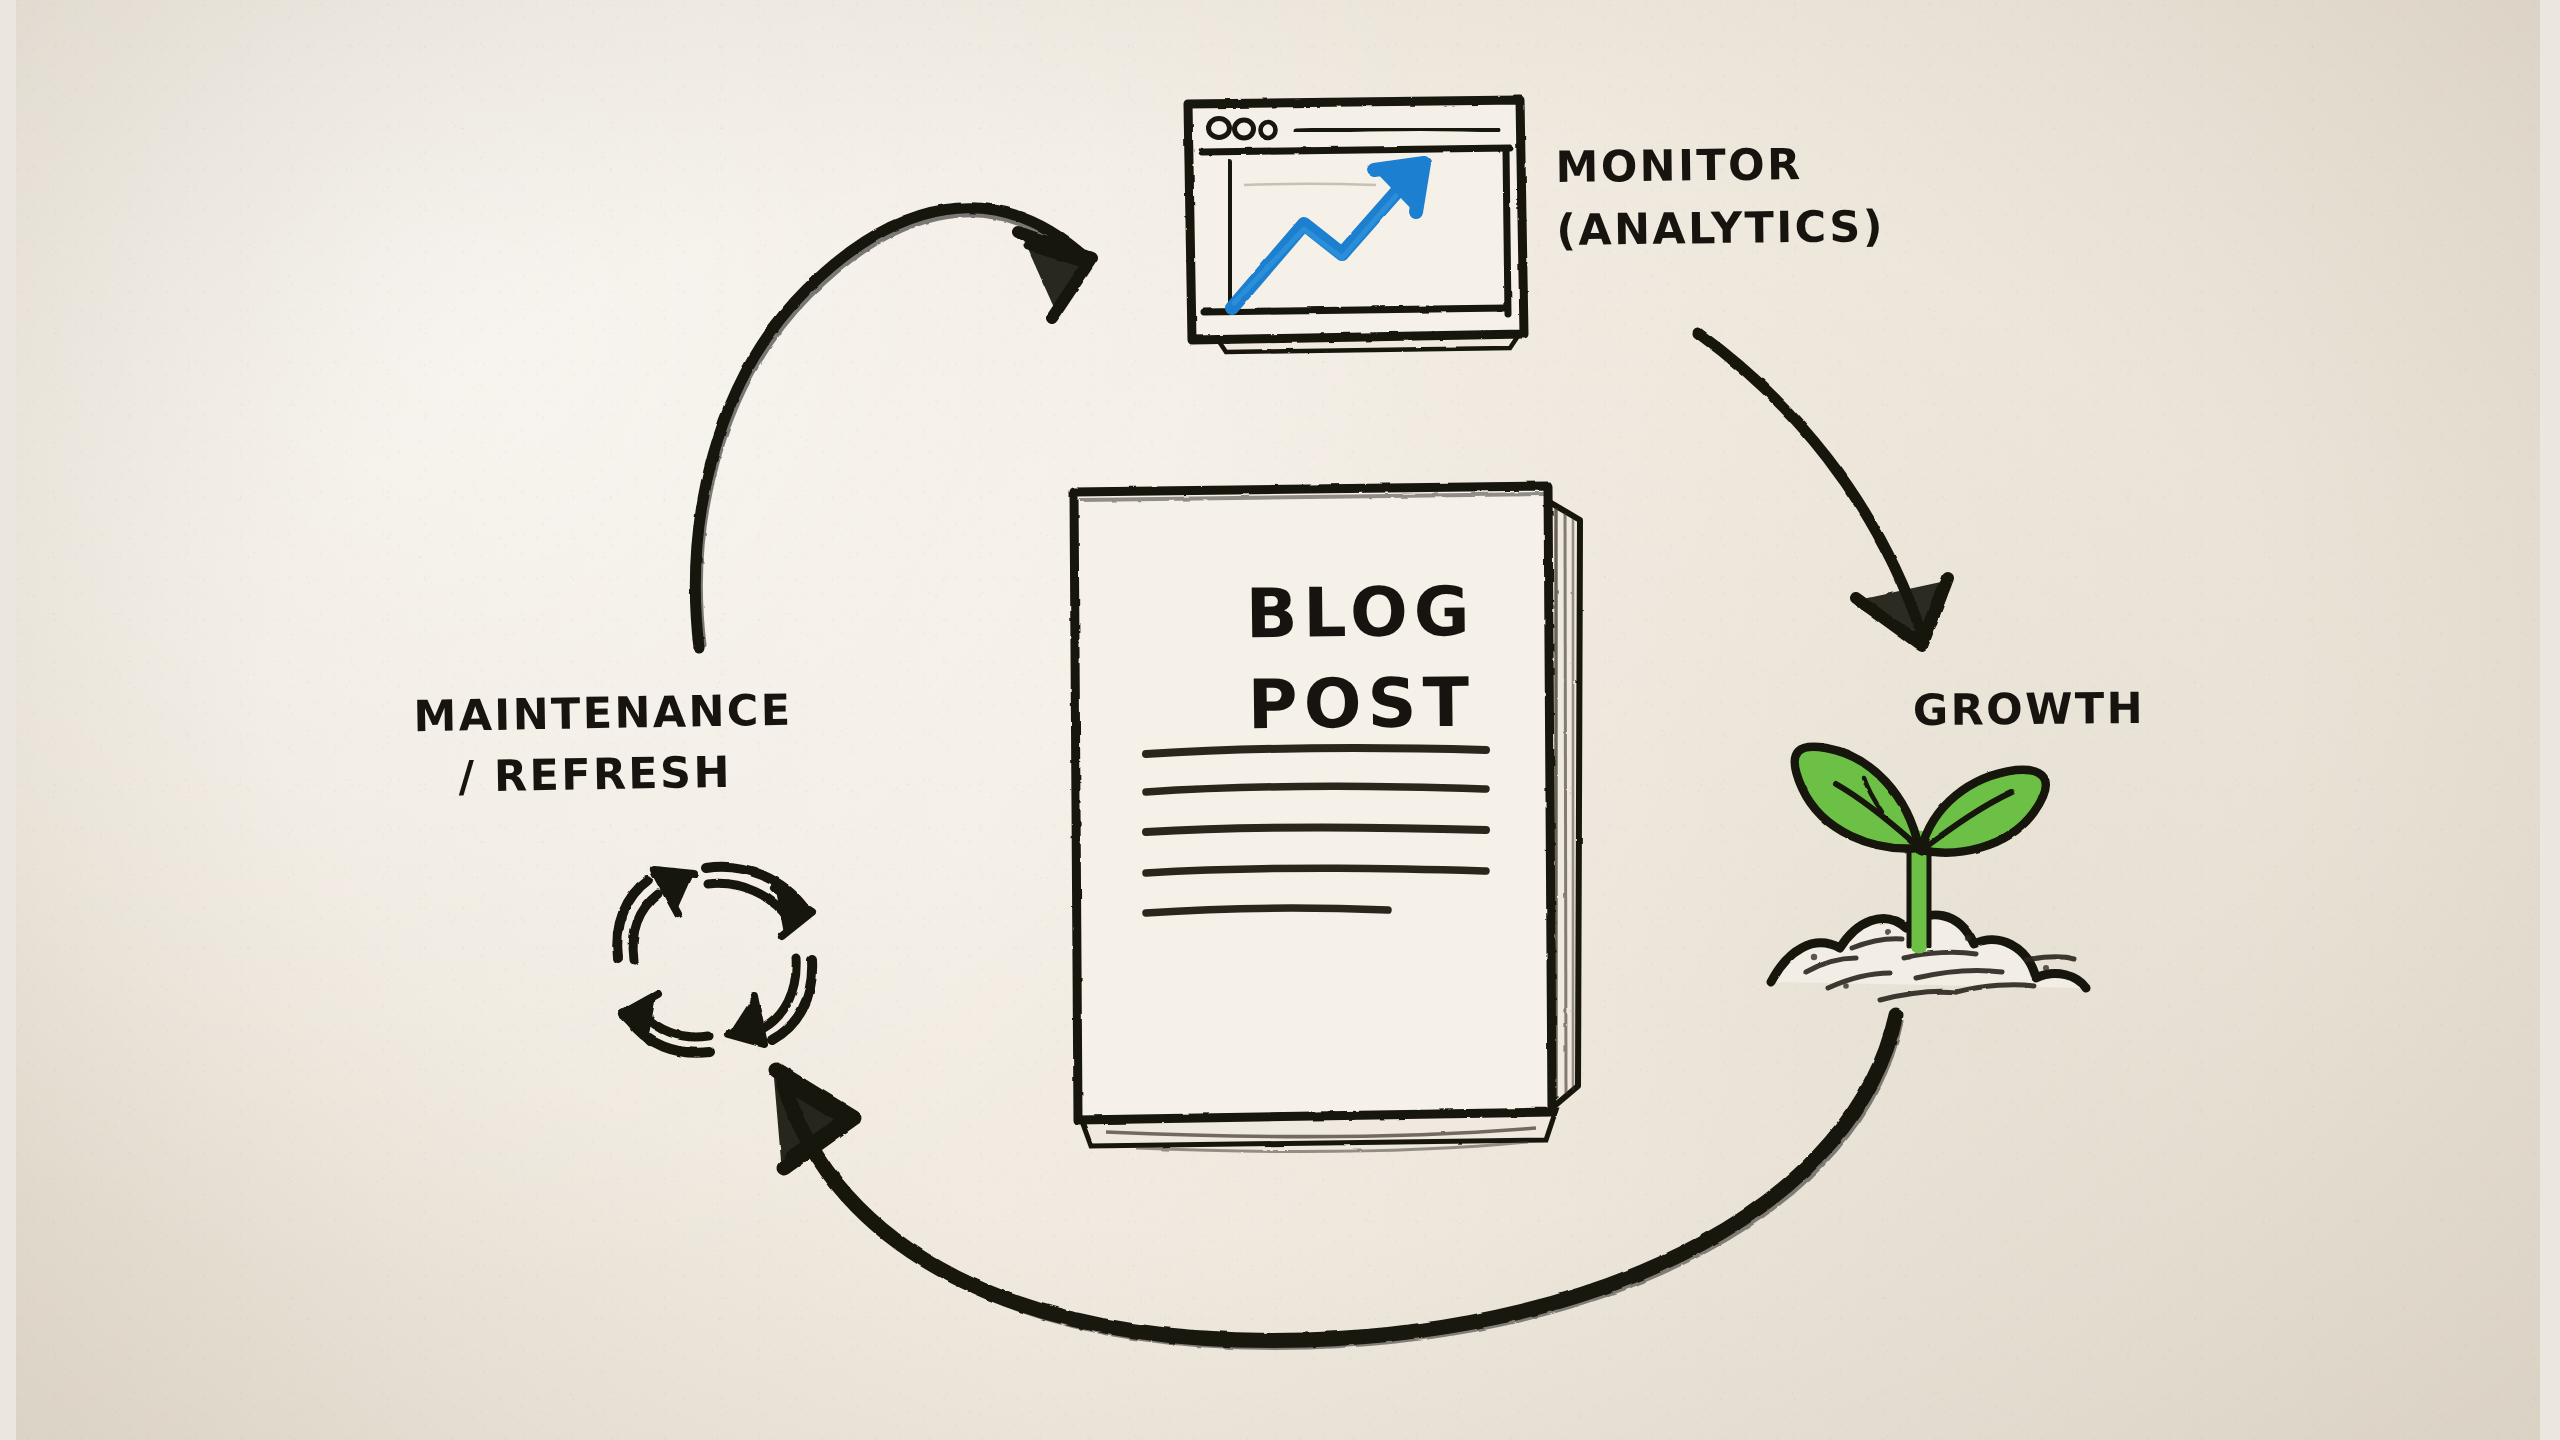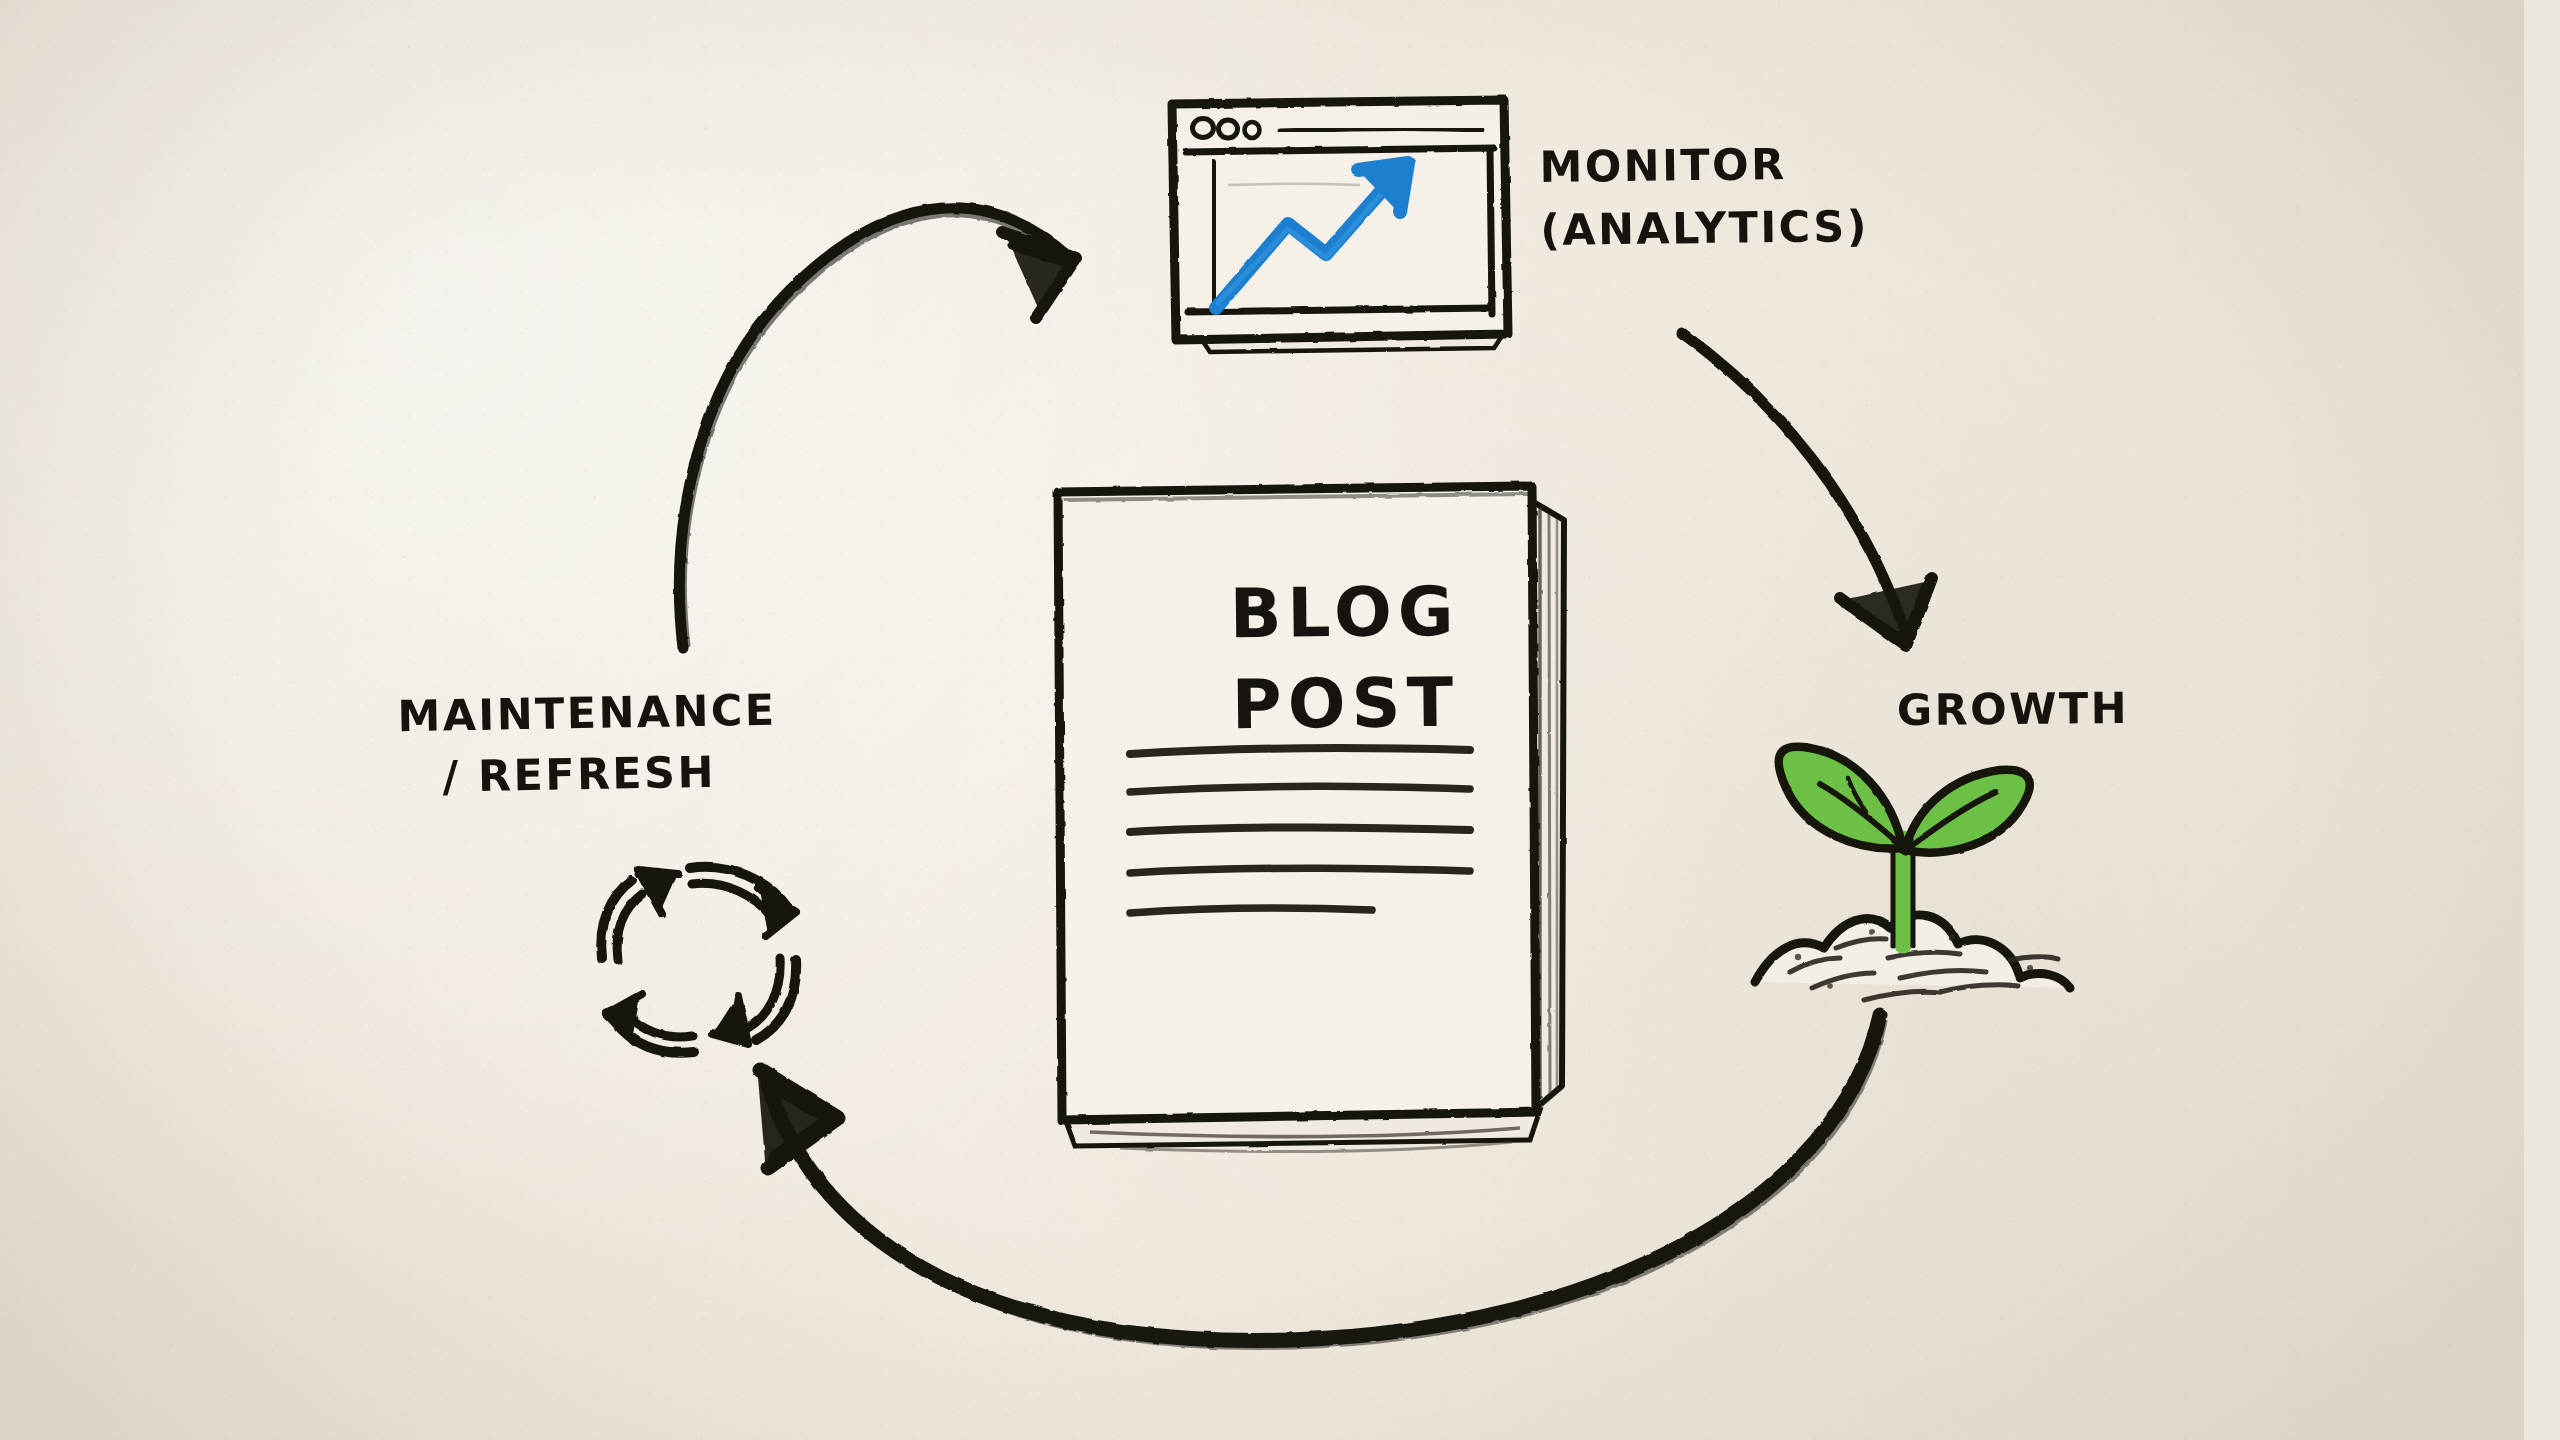--- a/index.html
+++ b/index.html
@@ -14,20 +14,21 @@
   #stage {
     position: relative;
     width: 2524px;
     height: 1440px;
     overflow: hidden;
     background-color: #f2ece3;
     background-image:
       radial-gradient(circle at 18% 22%, rgba(255,255,255,0.55) 0%, rgba(255,255,255,0) 42%),
       radial-gradient(circle at 78% 72%, rgba(222,214,200,0.45) 0%, rgba(222,214,200,0) 46%),
       radial-gradient(circle at 50% 50%, rgba(246,241,233,0.9) 0%, rgba(236,229,217,0.85) 70%, rgba(228,220,206,0.9) 100%);
+    margin-left: 16px;
   }
   
   #paper-grain {
     position: absolute;
     inset: 0;
     pointer-events: none;
     opacity: .5;
     background-image:
       radial-gradient(circle at 7% 13%, rgba(160,150,135,.13) 0 1px, transparent 1.4px),
       radial-gradient(circle at 23% 61%, rgba(160,150,135,.11) 0 1px, transparent 1.4px),

